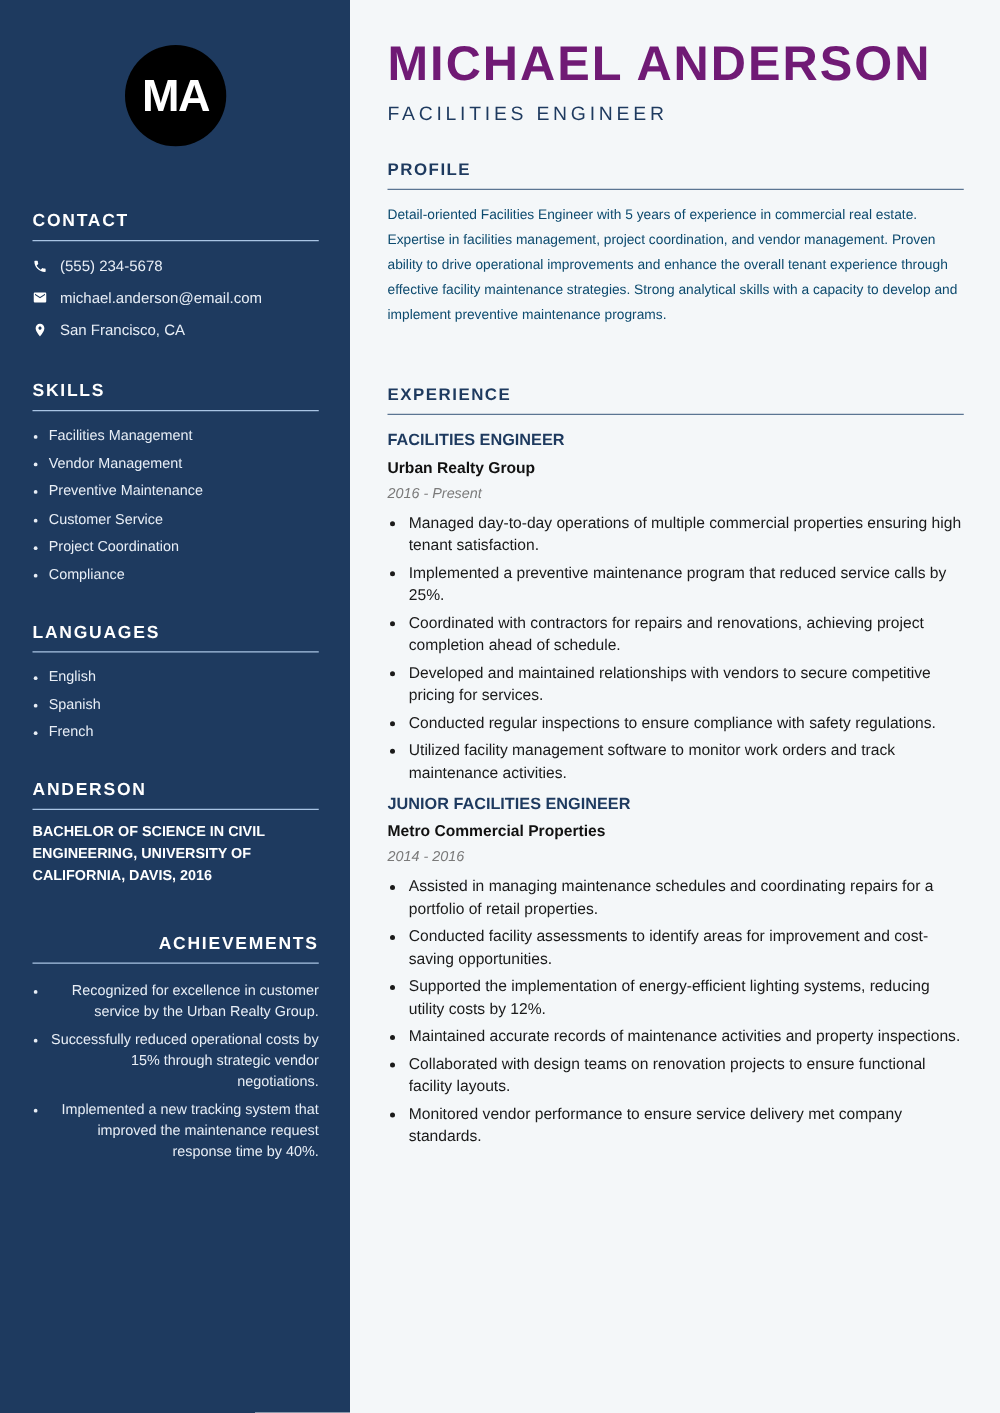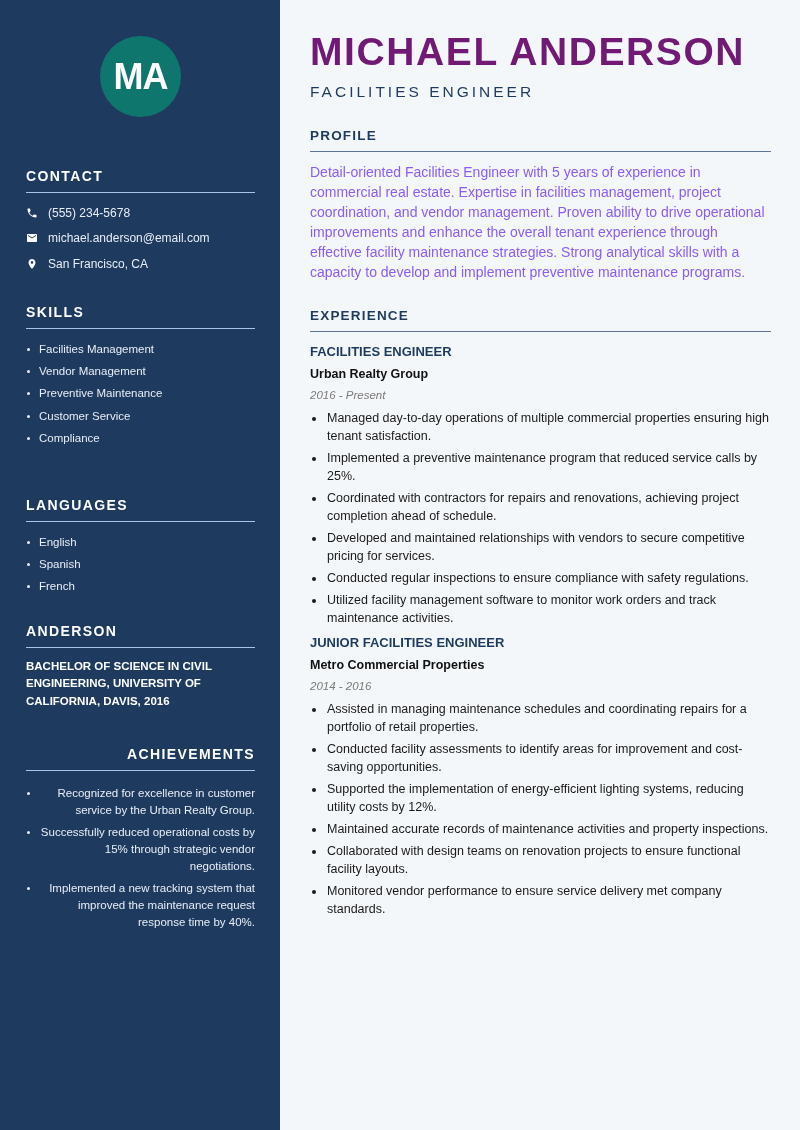--- a/index.html
+++ b/index.html
@@ -13,21 +13,21 @@
   .sidebar {
     position: absolute; left: 0; top: 0;
     width: 280px; height: 1130px;
     background: #1e3a5f;
     color: #ffffff;
     padding: 0 26px;
   }
   .avatar {
     position: absolute; left: 100px; top: 36px;
     width: 81px; height: 81px; border-radius: 50%;
-    background: #0f766e;
+    background: #000000;
     color: #ffffff;
     font-weight: 700; font-size: 36px;
     display: flex; align-items: center; justify-content: center;
     letter-spacing: -1px;
   }
   .side-section { position: absolute; left: 26px; width: 229px; }
   .side-title {
     font-size: 14px; font-weight: 700; letter-spacing: 1.4px;
     color: #ffffff; padding-bottom: 8px;
     border-bottom: 1.5px solid #a9c4e4;
@@ -70,21 +70,21 @@
   .role {
     position: absolute; top: 83px; left: 0;
     font-size: 15.5px; color: #1e3a5f; letter-spacing: 3px; white-space: nowrap;
   }
   .main-section { position: absolute; left: 0; width: 461px; }
   .main-title {
     font-size: 13.5px; font-weight: 700; color: #1e3a5f; letter-spacing: 1.2px;
     padding-bottom: 8px; border-bottom: 1.5px solid #5b7593;
   }
   .profile-text {
-    margin-top: 10px; font-size: 14px; line-height: 20px; color: #8b5cf6;
+    margin-top: 10px; font-size: 11px; line-height: 20px; color: #0c4a6e;
   }
   .job-title { font-size: 13px; font-weight: 700; color: #1e3a5f; margin-top: 12px; }
   .job-company { font-size: 12.5px; font-weight: 700; color: #111; margin-top: 8px; }
   .job-dates { font-size: 11.5px; font-style: italic; color: #7a7a7a; margin-top: 8px; }
   .job-bullets { list-style: none; margin-top: 8px; }
   .job-bullets li {
     font-size: 12.5px; line-height: 18px; color: #1a1a1a;
     padding-left: 17px; position: relative; margin-bottom: 4px;
   }
   .job-bullets li::before {
@@ -122,20 +122,21 @@
     </div>
   </section>
 
   <section class="side-section" style="top:304px;">
     <h2 class="side-title">SKILLS</h2>
     <ul class="side-list">
       <li>Facilities Management</li>
       <li>Vendor Management</li>
       <li>Preventive Maintenance</li>
       <li>Customer Service</li>
+      <li>Project Coordination</li>
       <li>Compliance</li>
     </ul>
   </section>
 
   <section class="side-section" style="top:497px;">
     <h2 class="side-title">LANGUAGES</h2>
     <ul class="side-list">
       <li>English</li>
       <li>Spanish</li>
       <li>French</li>

